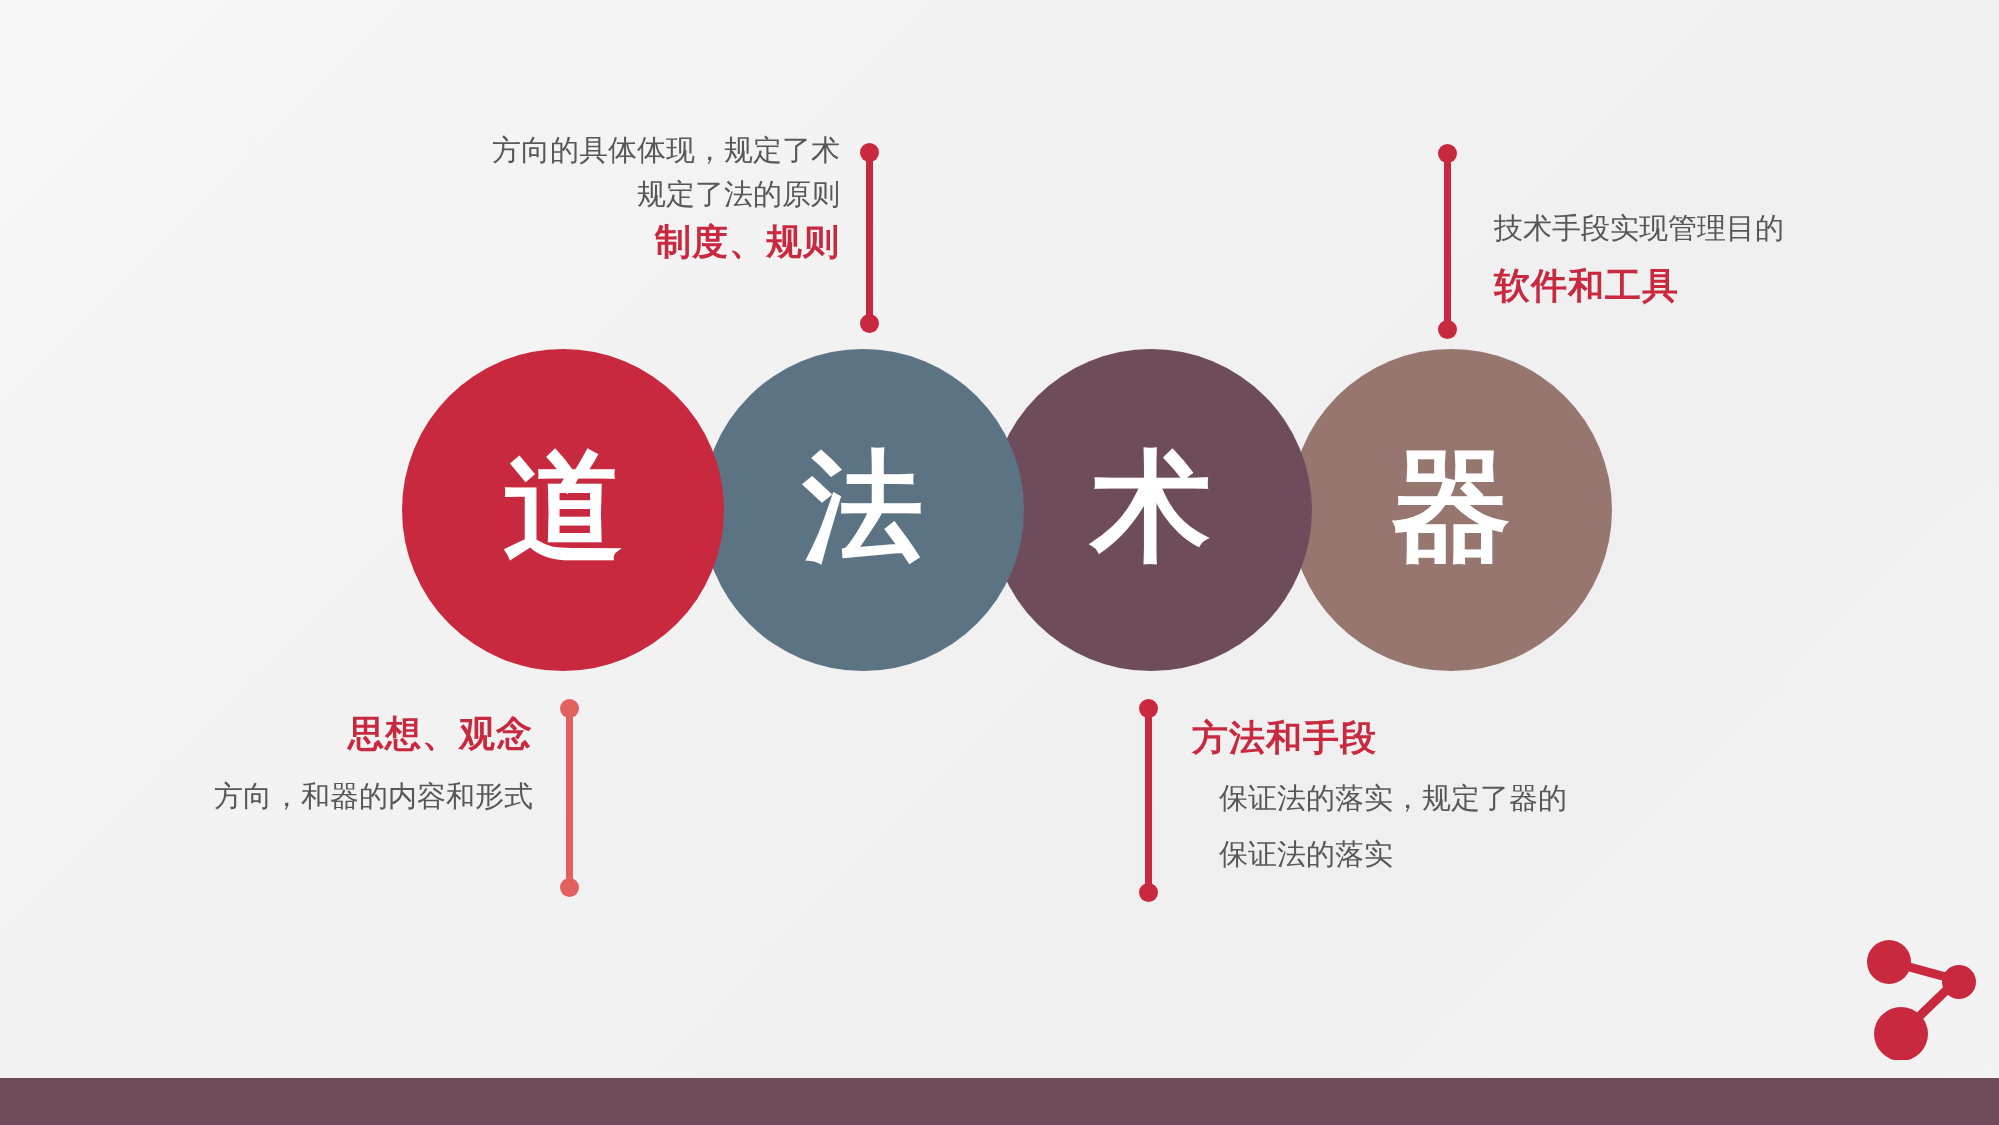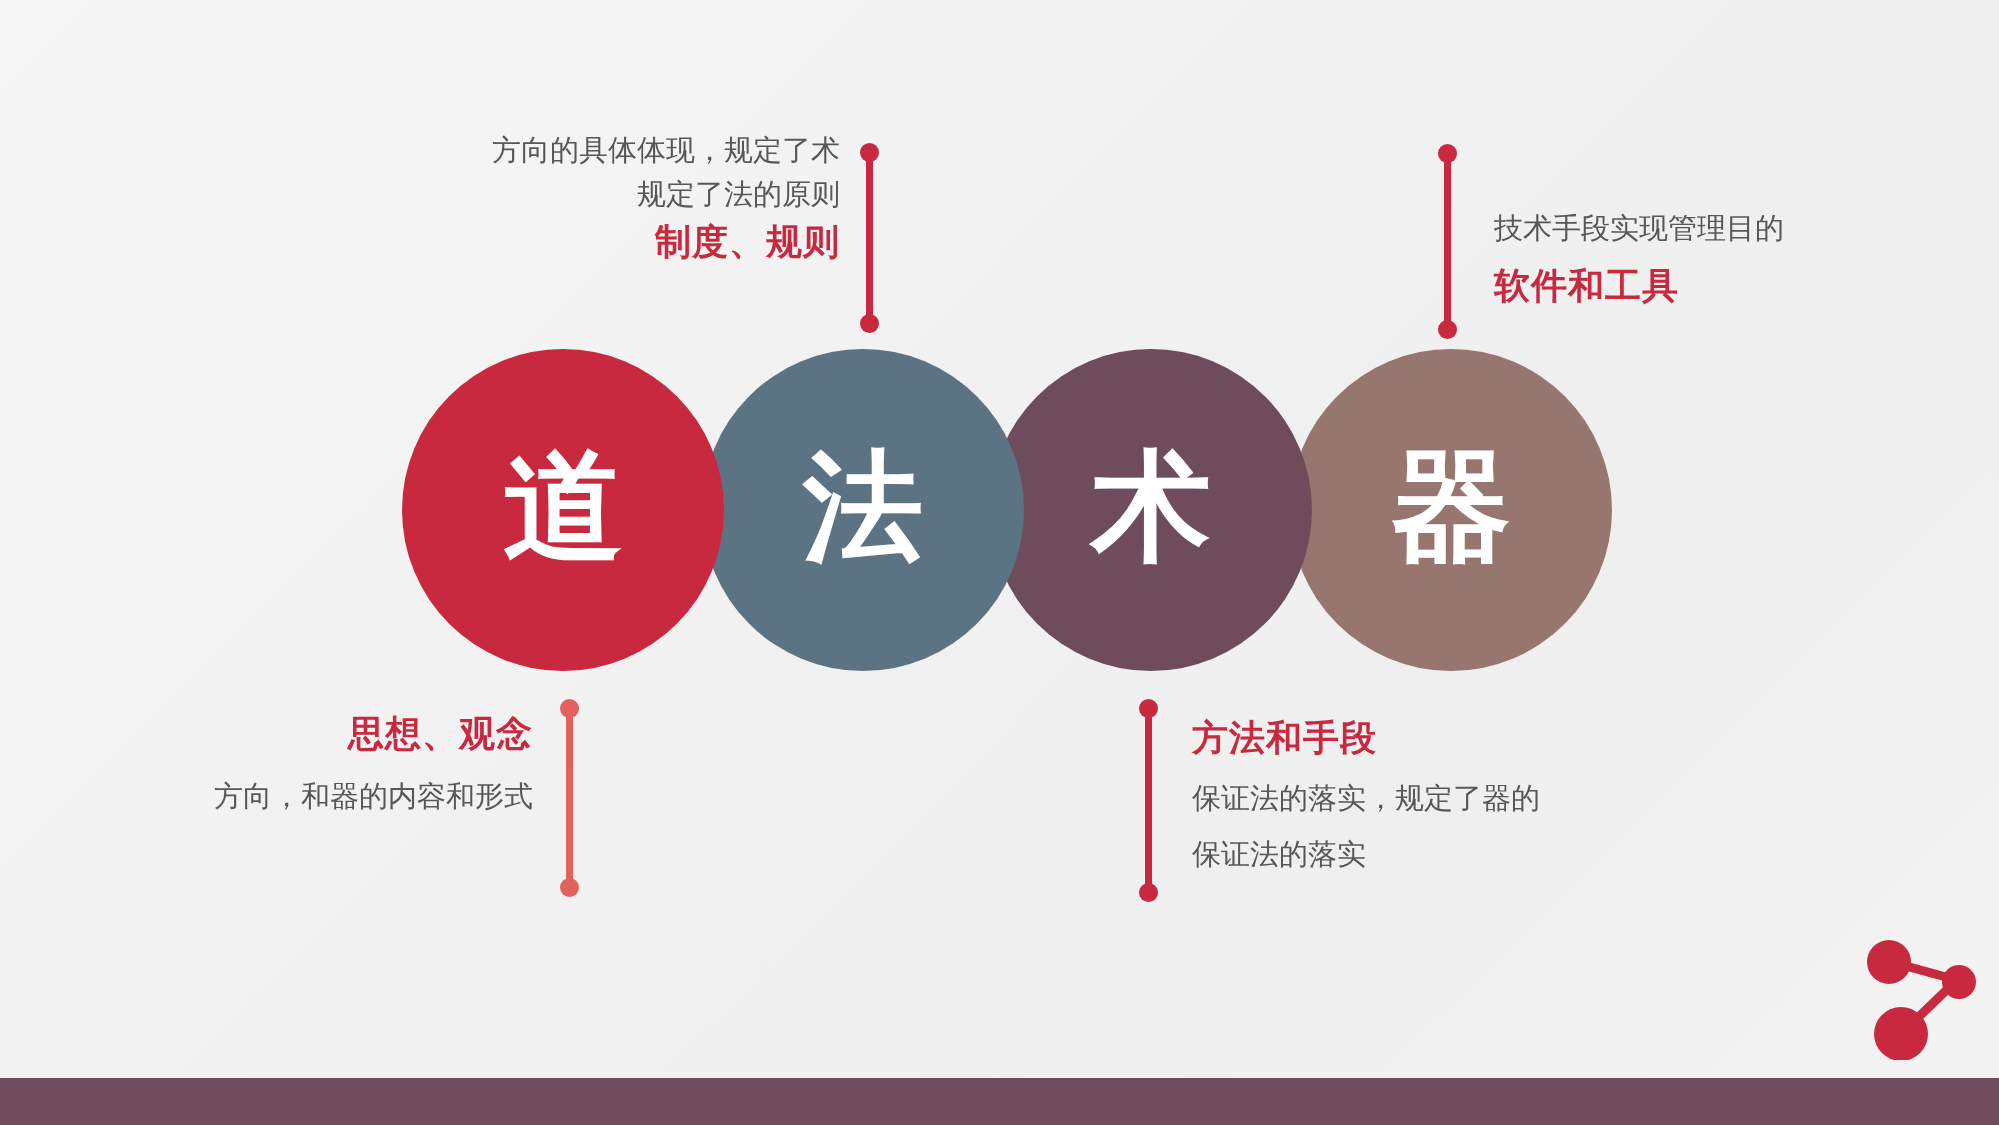--- a/index.html
+++ b/index.html
@@ -122,21 +122,21 @@
     text-align: right;
   }
   .co-sixiang .desc { margin-top: 14px; }
 
   
   .co-fangfa {
     left: 1192px;
     top: 712px;
     text-align: left;
   }
-  .co-fangfa .desc { margin-top: 12px; }
+  .co-fangfa .desc { margin-top: 12px; margin-left: 27px; }
 
   
   .share-icon {
     position: absolute;
     left: 1863px;
     top: 940px;
     width: 120px;
     height: 120px;
     z-index: 7;
   }

